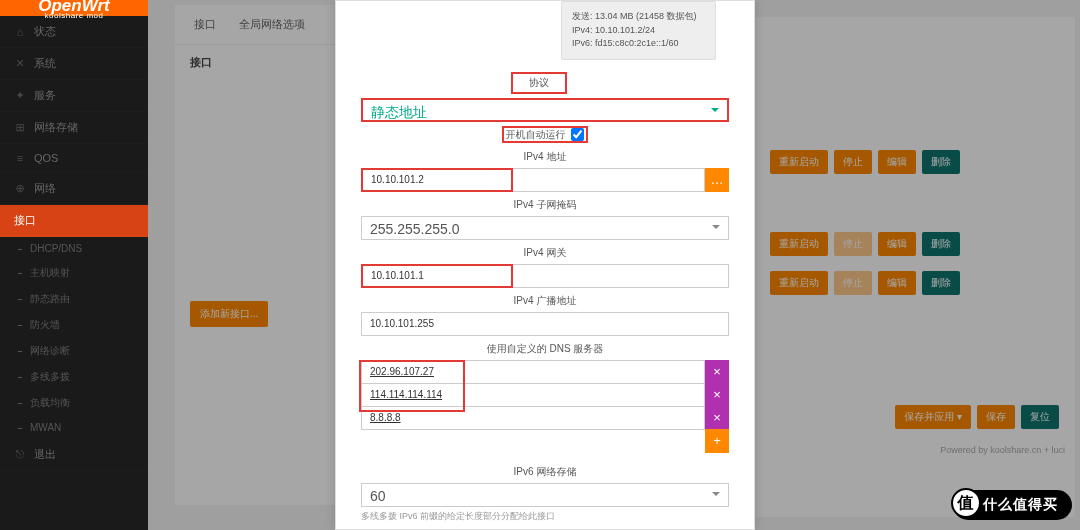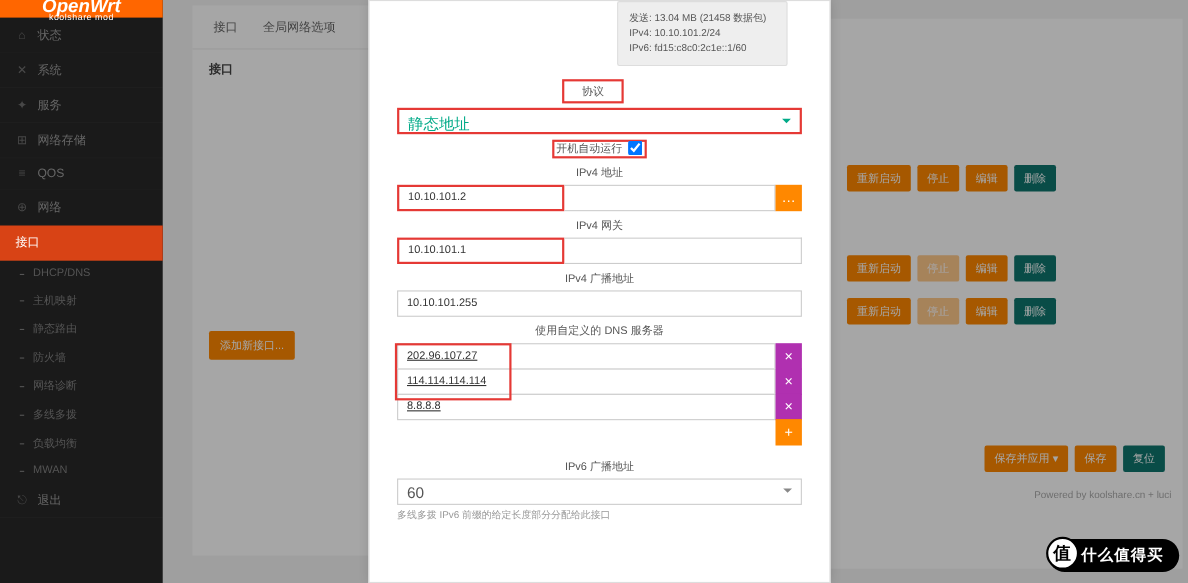--- a/index.html
+++ b/index.html
@@ -183,20 +183,26 @@
 
   <div class="form-row">
     <div class="form-label">IPv4 地址</div>
     <div class="form-field">
         <input class="finput hl-red" style="flex: 0 0 60px;" value="10.10.101.2">
         <div style="flex:1;border:1px solid #ccc;border-left:none;height:24px"></div>
         <button class="icon-btn orange">…</button>
       </div>
   </div>
 
+  <div class="form-row">
+    <div class="form-label">IPv4 子网掩码</div>
+    <div class="form-field">
+        <div class="fselect" style="color:#555"><span>255.255.255.0</span><span class="sel-caret gray"></span></div>
+      </div>
+  </div>
 
   <div class="form-row">
     <div class="form-label">IPv4 网关</div>
     <div class="form-field">
         <input class="finput hl-red" style="flex: 0 0 60px;" value="10.10.101.1">
         <div style="flex:1;border:1px solid #ccc;border-left:none;height:24px"></div>
       </div>
   </div>
 
   <div class="form-row">
@@ -220,21 +226,21 @@
     <div class="form-field" style="margin-top:-1px">
         <input class="finput" value="8.8.8.8" style="">
         <button class="icon-btn purple">×</button>
       </div>
     <div class="form-field" style="justify-content:flex-end;margin-top:-1px">
         <button class="icon-btn orange">+</button>
       </div>
   </div>
 
   <div class="form-row" style="margin-top:12px">
-    <div class="form-label">IPv6 广播地址</div>
+    <div class="form-label">IPv6 网络存储</div>
     <div class="form-field">
         <div class="fselect" style="color:#555"><span>60</span><span class="sel-caret gray"></span></div>
       </div>
     <div class="hint">多线多拨 IPv6 前缀的给定长度部分分配给此接口</div>
   </div>
 
 </div>
 
 <div class="smzdm-badge">
   <div class="smzdm-circle">值</div>

